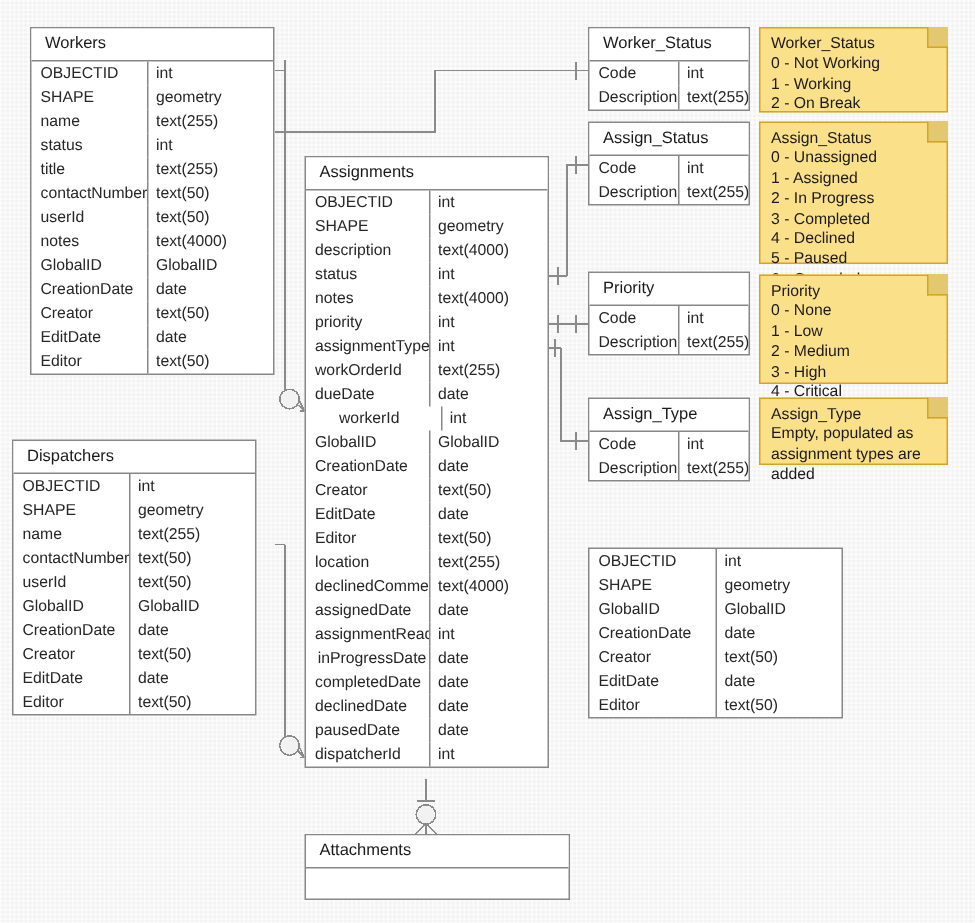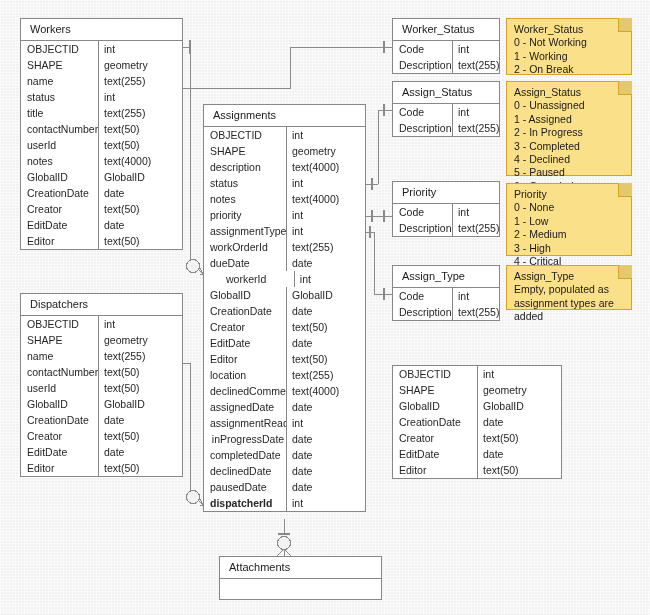--- a/index.html
+++ b/index.html
@@ -218,21 +218,21 @@
           <div class="ent-row">
             <div class="fname" style="width: 78px;">EditDate</div>
             <div class="ftype" style="width: 83px;">date</div>
           </div>
           <div class="ent-row">
             <div class="fname" style="width: 78px;">Editor</div>
             <div class="ftype" style="width: 83px;">text(50)</div>
           </div>
         </div>
       </div>
-      <div class="entity" style="left: 20px; top: 293px; width: 163px;">
+      <div class="entity" style="left: 8px; top: 293px; width: 163px;">
         <div class="ent-title">Dispatchers</div>
         <div class="ent-body">
           <div class="ent-row">
             <div class="fname" style="width: 78px;">OBJECTID</div>
             <div class="ftype" style="width: 83px;">int</div>
           </div>
           <div class="ent-row">
             <div class="fname" style="width: 78px;">SHAPE</div>
             <div class="ftype" style="width: 83px;">geometry</div>
           </div>
@@ -359,21 +359,21 @@
           </div>
           <div class="ent-row">
             <div class="fname" style="width: 83px;">declinedDate</div>
             <div class="ftype" style="width: 78px;">date</div>
           </div>
           <div class="ent-row">
             <div class="fname" style="width: 83px;">pausedDate</div>
             <div class="ftype" style="width: 78px;">date</div>
           </div>
           <div class="ent-row">
-            <div class="fname" style="width: 83px; font-weight: bold;">dispatcherId</div>
+            <div class="fname" style="width: 83px;">dispatcherId</div>
             <div class="ftype" style="width: 78px;">int</div>
           </div>
         </div>
       </div>
       <div class="entity" style="left: 392px; top: 18px; width: 108px;">
         <div class="ent-title">Worker_Status</div>
         <div class="ent-body">
           <div class="ent-row">
             <div class="fname" style="width: 60px;">Code</div>
             <div class="ftype" style="width: 46px;">int</div>
@@ -448,21 +448,21 @@
           <div class="ent-row">
             <div class="fname" style="width: 85px;">EditDate</div>
             <div class="ftype" style="width: 83px;">date</div>
           </div>
           <div class="ent-row">
             <div class="fname" style="width: 85px;">Editor</div>
             <div class="ftype" style="width: 83px;">text(50)</div>
           </div>
         </div>
       </div>
-      <div class="entity" style="left: 219px; top: 556px; width: 163px;">
+      <div class="entity" style="left: 203px; top: 556px; width: 177px;">
         <div class="ent-title">Attachments</div>
         <div class="ent-body">
           <div class="ent-row ent-empty"></div>
         </div>
       </div>
     </div>
   <div id="note-layer">
       <div class="note" style="left: 506px; top: 18px; width: 126px; height: 57px;">
         <div class="fold"></div>
         <div class="note-line note-title">Worker_Status</div>

